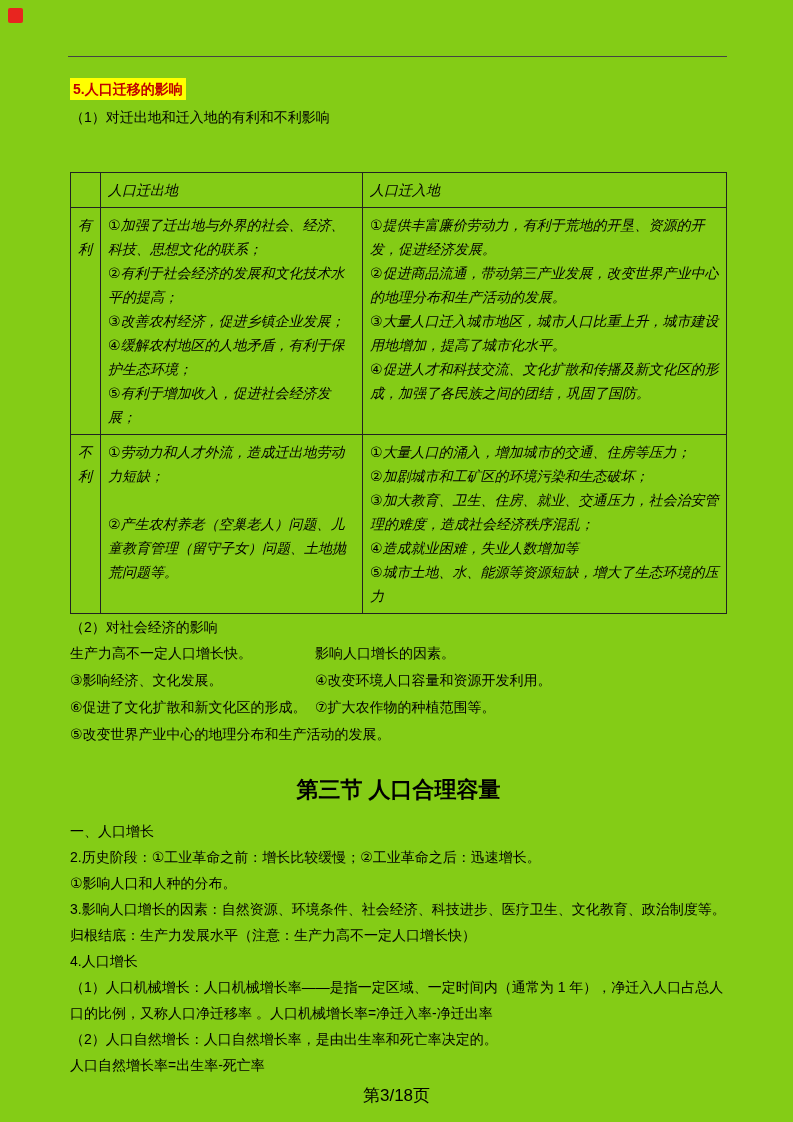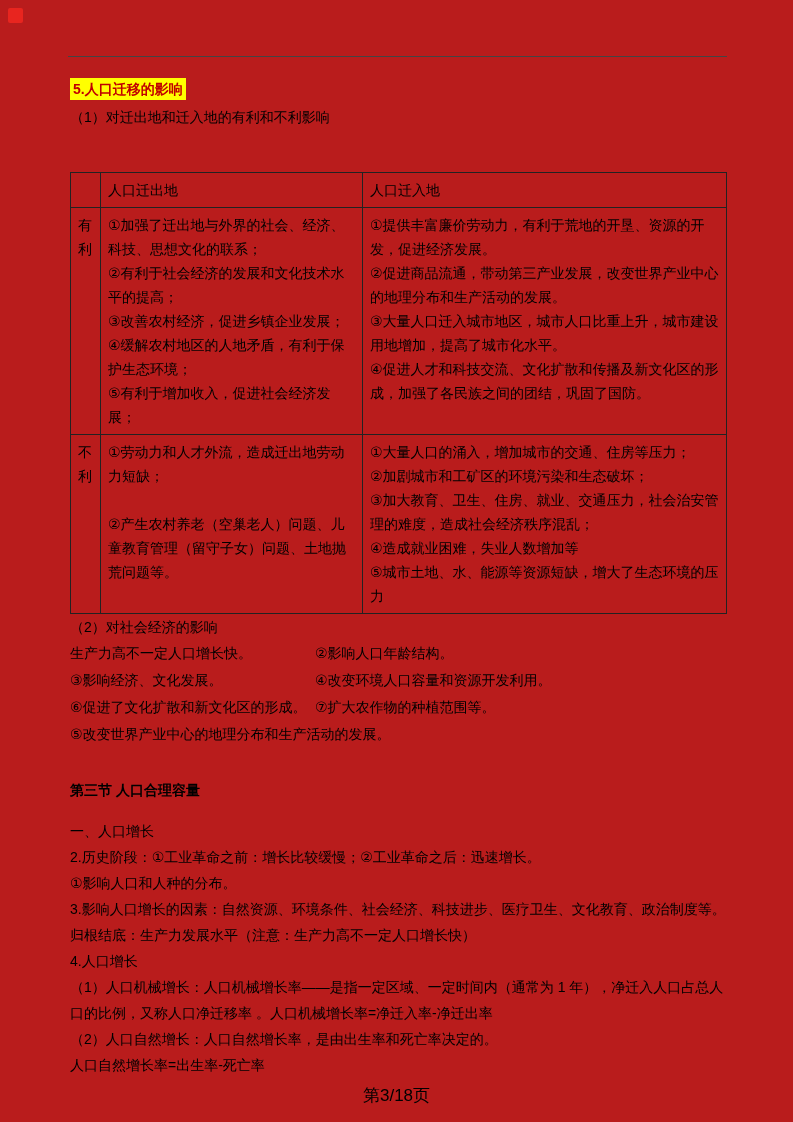--- a/index.html
+++ b/index.html
@@ -3,21 +3,21 @@
 <meta charset="utf-8">
 <style>
   * { box-sizing: border-box; }
   html,body { margin:0; padding:0; }
   body {
     width:793px; height:1122px;
     background:#ffffff;
     font-family:"Liberation Sans","DejaVu Sans",sans-serif;
     color:#000;
   }
-  .page { position:relative; width:793px; height:1122px; background:#b91c1c; overflow:hidden; }
+  .page { position:relative; width:793px; height:1122px; background:#84cc16; overflow:hidden; }
 
   .corner-logo {
     position:absolute; left:8px; top:8px;
     width:15px; height:15px;
     background:#e8251f; border-radius:2px;
   }
 
   .header-rule {
     position:absolute; left:68px; top:56px;
     width:659px; height:0;
@@ -44,37 +44,39 @@
     width:100%;
     margin-top:42px;
     table-layout:fixed;
   }
   table.mig th, table.mig td {
     border:1px solid #222;
     font-size:14px; font-weight:normal;
     text-align:left; vertical-align:top;
     line-height:24px;
     padding:5px 7px;
+    font-style:italic;
   }
   table.mig th { height:32px; vertical-align:middle; }
   td.rowlabel {
     text-align:center; vertical-align:middle;
     padding:4px 5px; line-height:22px;
     word-break:break-all;
   }
   td.cell { white-space:pre-line; }
   td.v-mid { vertical-align:middle; }
 
   .after-table { }
   .effect-row { line-height:27px; }
   .effect-left { display:inline-block; min-width:245px; }
 
   .section3-title {
     margin:30px 0 16px 0;
-    font-size:14px; font-weight:bold;
+    text-align:center;
+    font-size:22px; font-weight:bold;
     line-height:24px;
   }
   .body-line { line-height:26px; }
 
   .footer {
     position:absolute; left:0; top:1084px; width:100%;
     text-align:center; font-size:17px; color:#000;
   }
 </style>
 </head>
@@ -124,21 +126,21 @@
 ③加大教育、卫生、住房、就业、交通压力，社会治安管理的难度，造成社会经济秩序混乱；
 ④造成就业困难，失业人数增加等
 ⑤城市土地、水、能源等资源短缺，增大了生态环境的压力</td>
       </tr>
     </tbody>
       </table>
 
     <div class="after-table">（2）对社会经济的影响</div>
 
     <div class="effect-row">
-      <span class="effect-left">生产力高不一定人口增长快。</span><span>②影响人口年龄结构。</span>
+      <span class="effect-left">生产力高不一定人口增长快。</span><span>影响人口增长的因素。</span>
     </div>
     <div class="effect-row">
       <span class="effect-left">③影响经济、文化发展。</span><span>④改变环境人口容量和资源开发利用。</span>
     </div>
     <div class="effect-row">
       <span class="effect-left">⑥促进了文化扩散和新文化区的形成。</span><span>⑦扩大农作物的种植范围等。</span>
     </div>
     <div class="effect-row">
       <span class="effect-left">⑤改变世界产业中心的地理分布和生产活动的发展。</span><span></span>
     </div>

